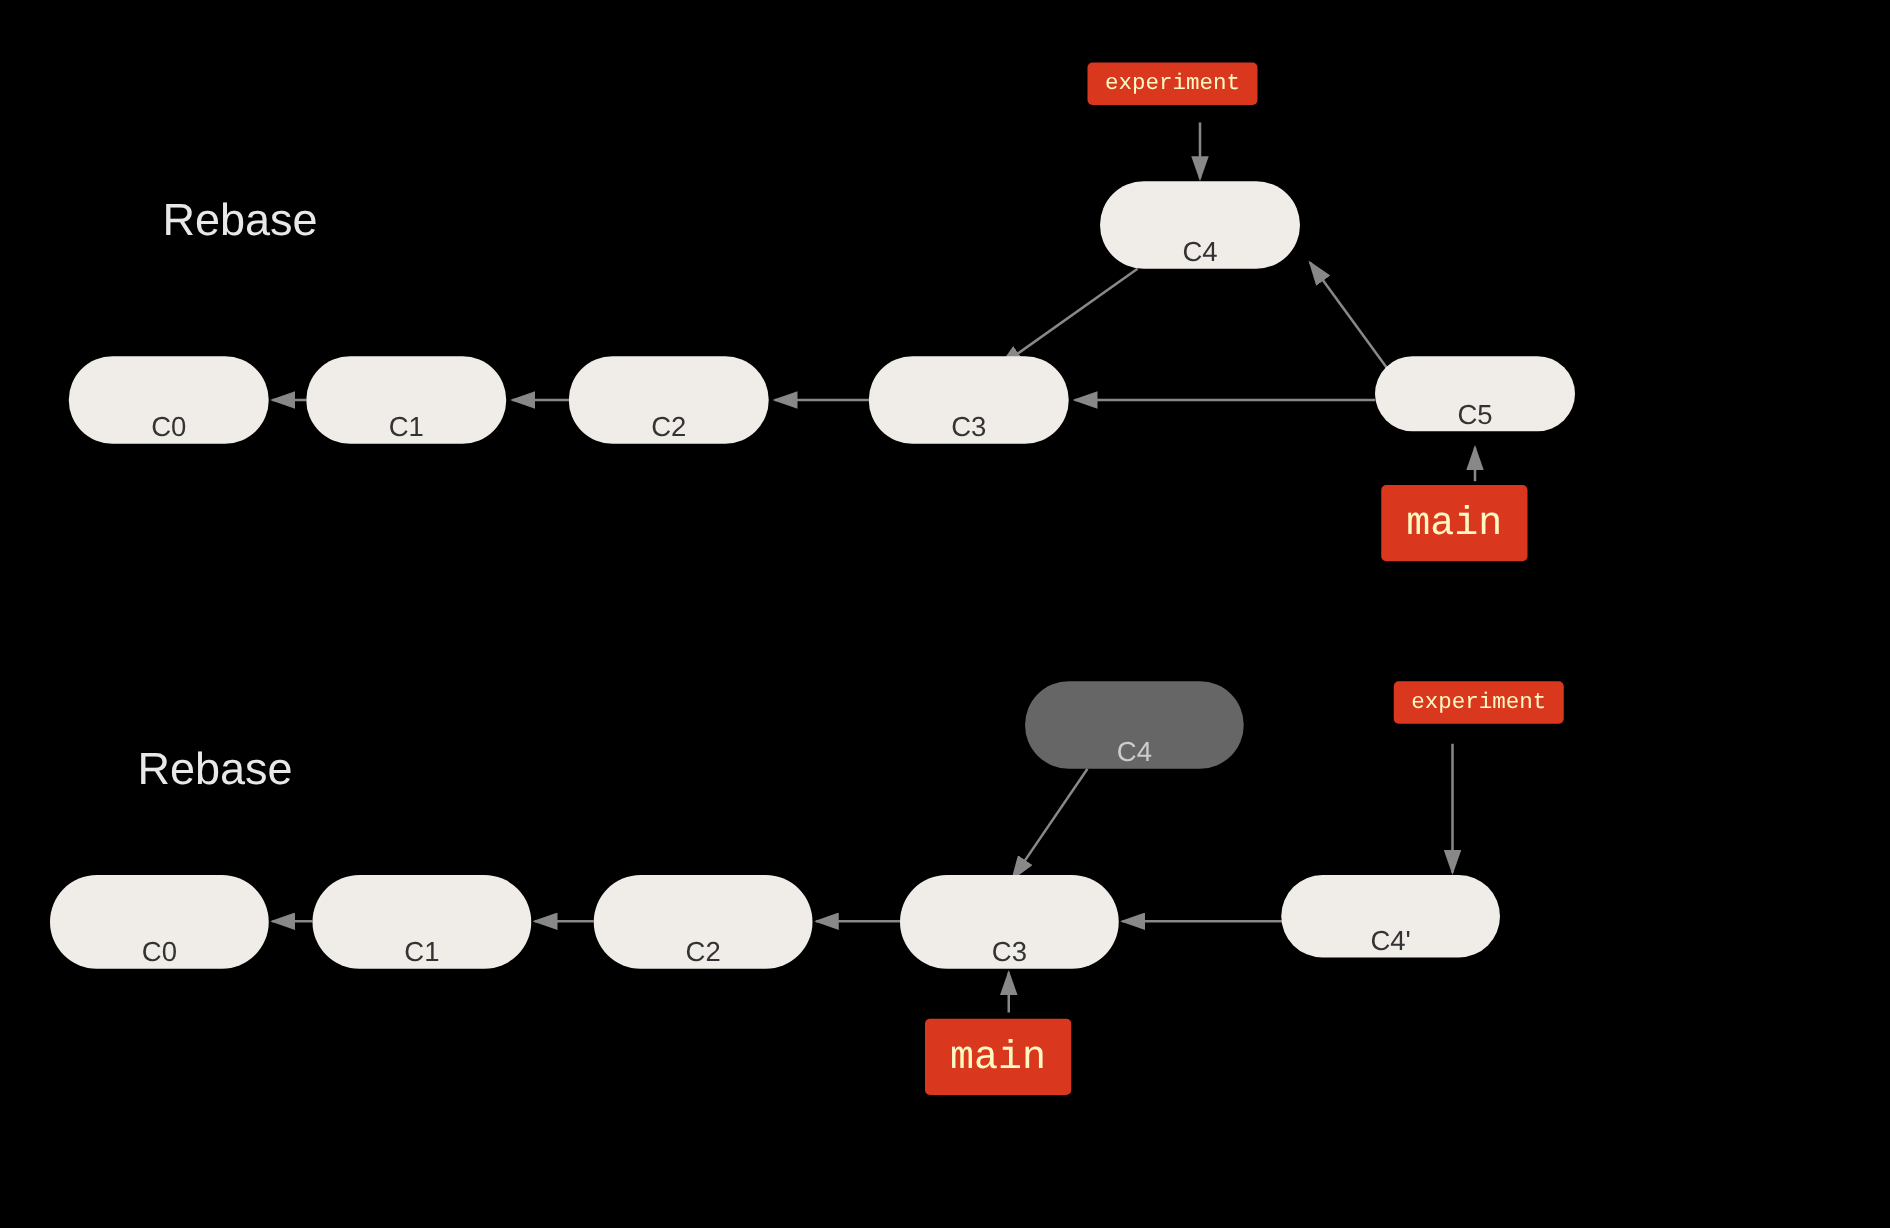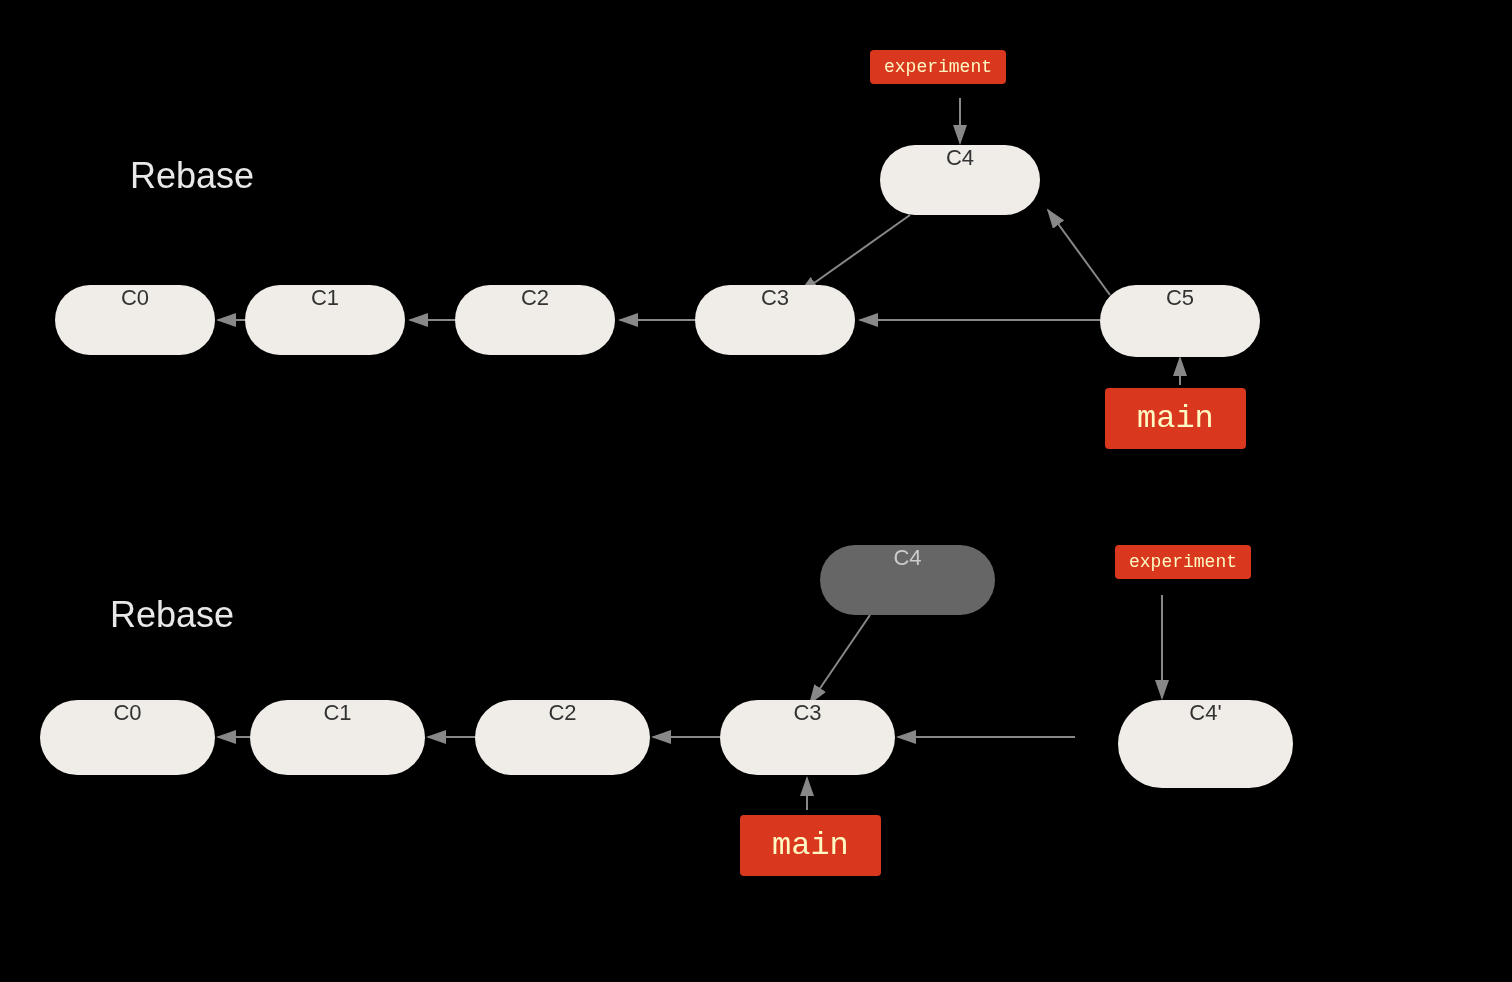--- a/index.html
+++ b/index.html
@@ -26,21 +26,21 @@
       font-weight: 300;
       font-family: Arial, sans-serif;
     }
 
     
     .commit-node {
       position: absolute;
       background: #f0ede8;
       border-radius: 50px;
       display: flex;
-      align-items: flex-start;
+      align-items: flex-end;
       justify-content: center;
       color: #333;
       font-size: 22px;
       font-weight: 400;
       font-family: Arial, sans-serif;
     }
 
     .commit-node.dark {
       background: #666;
       color: #ccc;
@@ -52,21 +52,21 @@
       background: #d9381e;
       color: #fef9c3;
       font-size: 20px;
       font-family: 'Courier New', monospace;
       padding: 8px 16px;
       border-radius: 4px;
     }
 
     .branch-label.large {
       font-size: 32px;
-      padding: 12px 32px;
+      padding: 12px 20px;
     }
 
     
     .arrows-svg {
       position: absolute;
       top: 0;
       left: 0;
       width: 1512px;
       height: 982px;
       pointer-events: none;
@@ -125,21 +125,21 @@
   </div>
   <div class="commit-node" style="left: 455px; top: 285px; width: 160px; height: 70px;">
     <span>C2</span>
   </div>
   <div class="commit-node" style="left: 695px; top: 285px; width: 160px; height: 70px;">
     <span>C3</span>
   </div>
   <div class="commit-node" style="left: 880px; top: 145px; width: 160px; height: 70px;">
     <span>C4</span>
   </div>
-  <div class="commit-node" style="left: 1100px; top: 285px; width: 160px; height: 72px;">
+  <div class="commit-node" style="left: 1100px; top: 285px; width: 160px; height: 60px;">
     <span>C5</span>
   </div>
 
   <div class="branch-label" style="left: 870px; top: 50px; font-size: 18px; padding: 7px 14px;">
     <span>experiment</span>
   </div>
   <div class="branch-label large" style="left: 1105px; top: 388px;">
     <span>main</span>
   </div>
 
@@ -153,21 +153,21 @@
   </div>
   <div class="commit-node" style="left: 475px; top: 700px; width: 175px; height: 75px;">
     <span>C2</span>
   </div>
   <div class="commit-node" style="left: 720px; top: 700px; width: 175px; height: 75px;">
     <span>C3</span>
   </div>
   <div class="commit-node dark" style="left: 820px; top: 545px; width: 175px; height: 70px;">
     <span>C4</span>
   </div>
-  <div class="commit-node" style="left: 1118px; top: 700px; width: 175px; height: 88px;">
+  <div class="commit-node" style="left: 1025px; top: 700px; width: 175px; height: 66px;">
     <span>C4'</span>
   </div>
 
   <div class="branch-label" style="left: 1115px; top: 545px; font-size: 18px; padding: 7px 14px;">
     <span>experiment</span>
   </div>
   <div class="branch-label large" style="left: 740px; top: 815px;">
     <span>main</span>
   </div>
 

